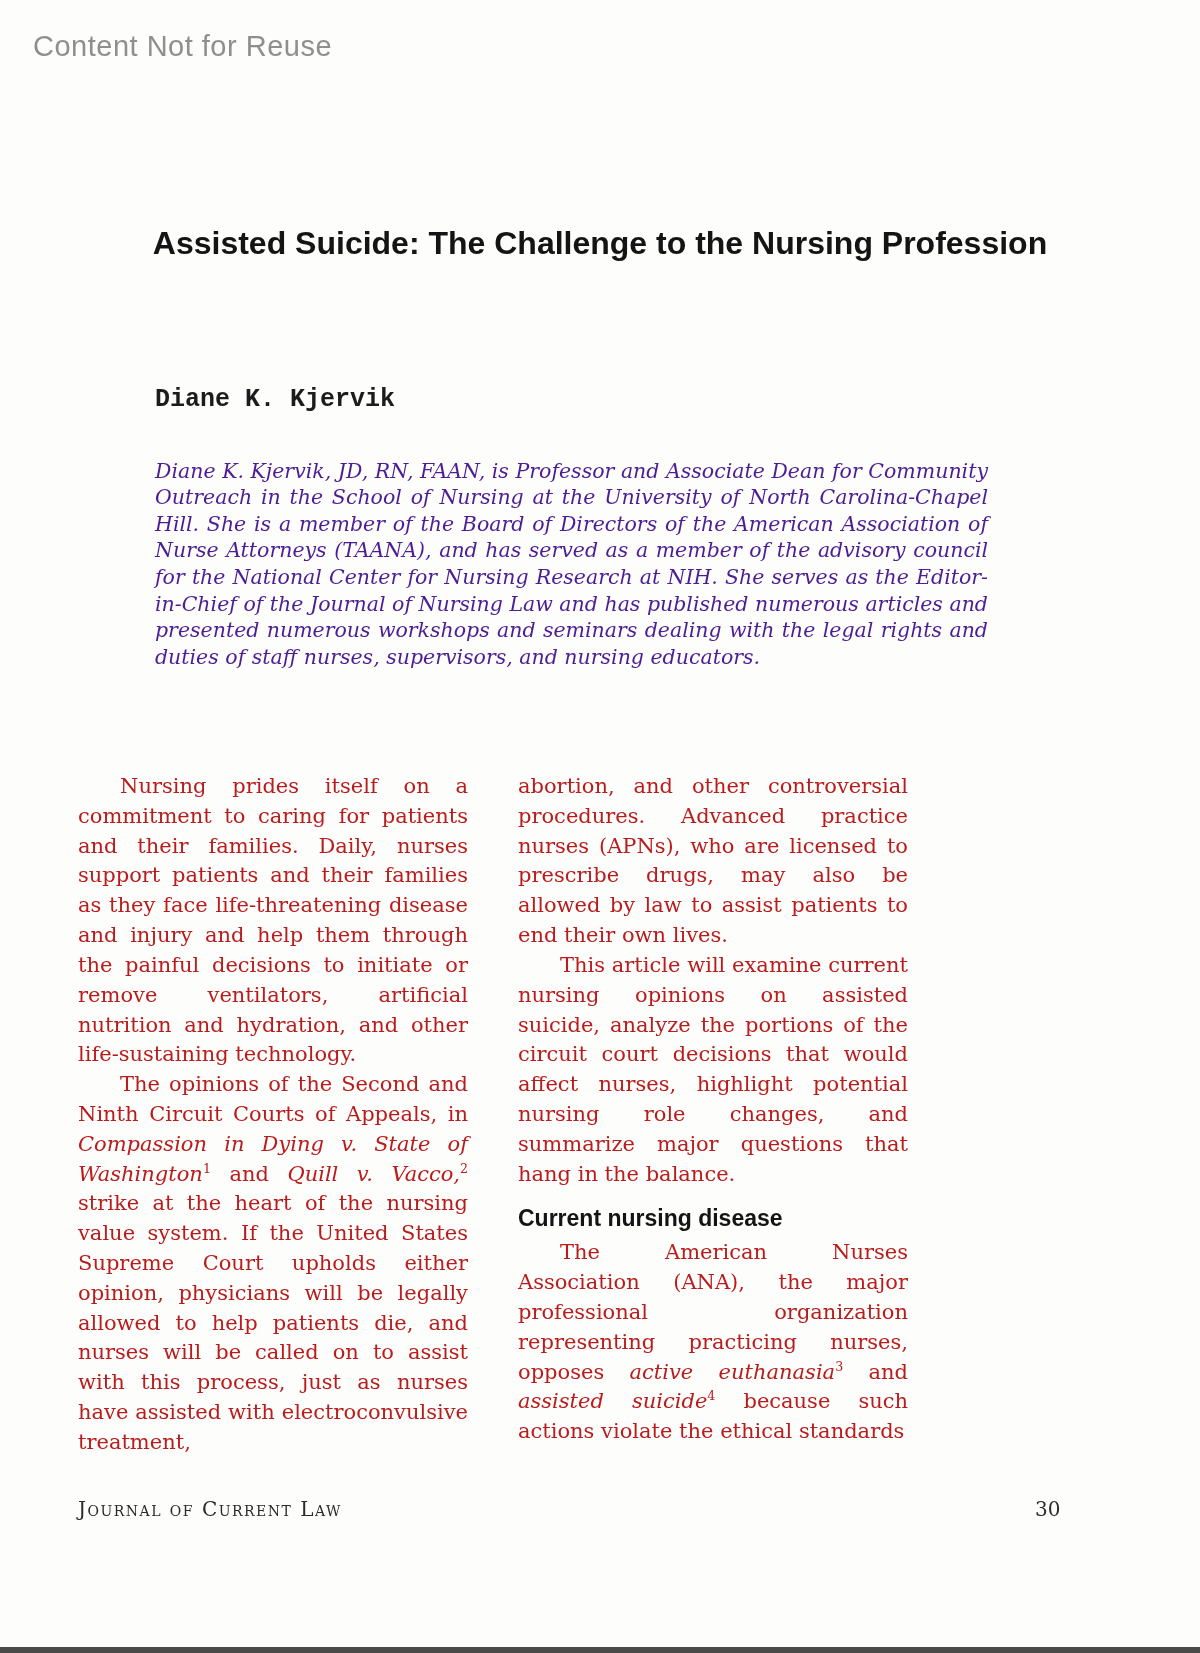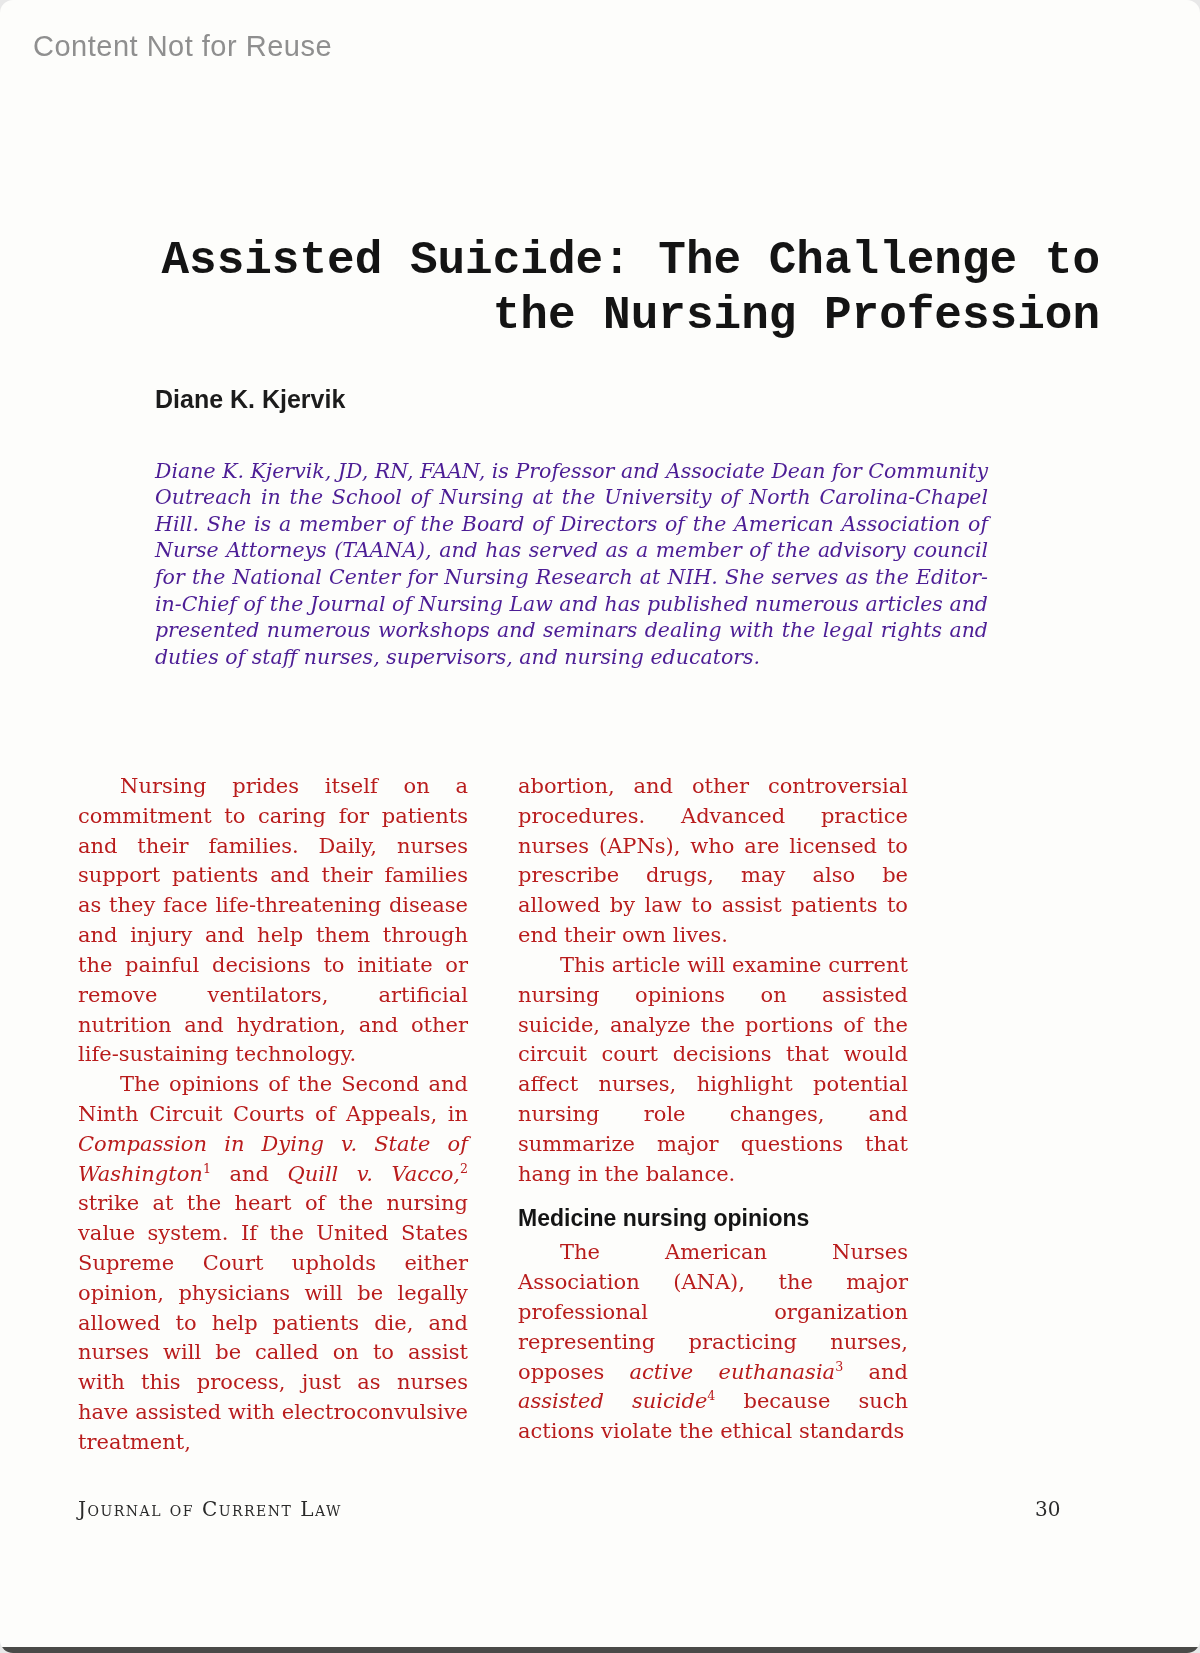--- a/index.html
+++ b/index.html
@@ -5,48 +5,47 @@
   html, body { margin: 0; padding: 0; background: #e8e8e8; }
   .page {
     position: relative;
     width: 1200px;
     height: 1653px;
     margin: 0 auto;
     background: #fdfdfb;
     overflow: hidden;
     font-family: "DejaVu Serif", serif;
     color: #1a1a1a;
-    border-radius: 13px;
   }
   .watermark {
     position: absolute;
     top: 30px;
     left: 33px;
     font-family: "Liberation Sans", sans-serif;
     font-size: 29px;
     color: #8f8f8f;
     letter-spacing: 0.5px;
   }
   .title {
     position: absolute;
     top: 203px;
     left: 100px;
     width: 1000px;
-    text-align: right;
-    font-family: Liberation Mono, monospace;
+    text-align: center;
+    font-family: Liberation Sans, sans-serif;
     font-weight: bold;
-    font-size: 46px;
+    font-size: 32px;
     line-height: 1.2;
     color: #141414;
   }
   .author {
     position: absolute;
     top: 385px;
     left: 155px;
-    font-family: Liberation Sans, sans-serif;
+    font-family: Liberation Mono, monospace;
     font-weight: bold;
     font-size: 25px;
     color: #1c1c1c;
   }
   .bio {
     position: absolute;
     top: 437px;
     left: 155px;
     width: 833px;
     font-style: italic;
@@ -130,21 +129,21 @@
 
 
   <div class="body-columns">
     <div class="col">
         <p class="body-par"><span>Nursing prides itself on a commitment to caring for patients and their families. Daily, nurses support patients and their families as they face life-threatening disease and injury and help them through the painful decisions to initiate or remove ventilators, artificial nutrition and hydration, and other life-sustaining technology.</span></p>
         <p class="body-par"><span>The opinions of the Second and Ninth Circuit Courts of Appeals, in </span><span class="it">Compassion in Dying v. State of Washington</span><sup>1</sup><span> and </span><span class="it">Quill v. Vacco,</span><sup>2</sup><span> strike at the heart of the nursing value system. If the United States Supreme Court upholds either opinion, physicians will be legally allowed to help patients die, and nurses will be called on to assist with this process, just as nurses have assisted with electroconvulsive treatment,</span></p>
       </div>
     <div class="col">
         <p class="body-par noindent"><span>abortion, and other controversial procedures. Advanced practice nurses (APNs), who are licensed to prescribe drugs, may also be allowed by law to assist patients to end their own lives.</span></p>
         <p class="body-par"><span>This article will examine current nursing opinions on assisted suicide, analyze the portions of the circuit court decisions that would affect nurses, highlight potential nursing role changes, and summarize major questions that hang in the balance.</span></p>
-        <h3 class="section-heading">Medicine nursing opinions</h3>
+        <h3 class="section-heading">Current nursing disease</h3>
         <p class="body-par"><span>The American Nurses Association (ANA), the major professional organization representing practicing nurses, opposes </span><span class="it">active euthanasia</span><sup>3</sup><span> and </span><span class="it">assisted suicide</span><sup>4</sup><span> because such actions violate the ethical standards</span></p>
       </div>
   </div>
 
   <div class="footer-journal">Journal of Current Law</div>
   <div class="footer-page">30</div>
 
   <div class="bottom-bar"></div>
 </div>
 

